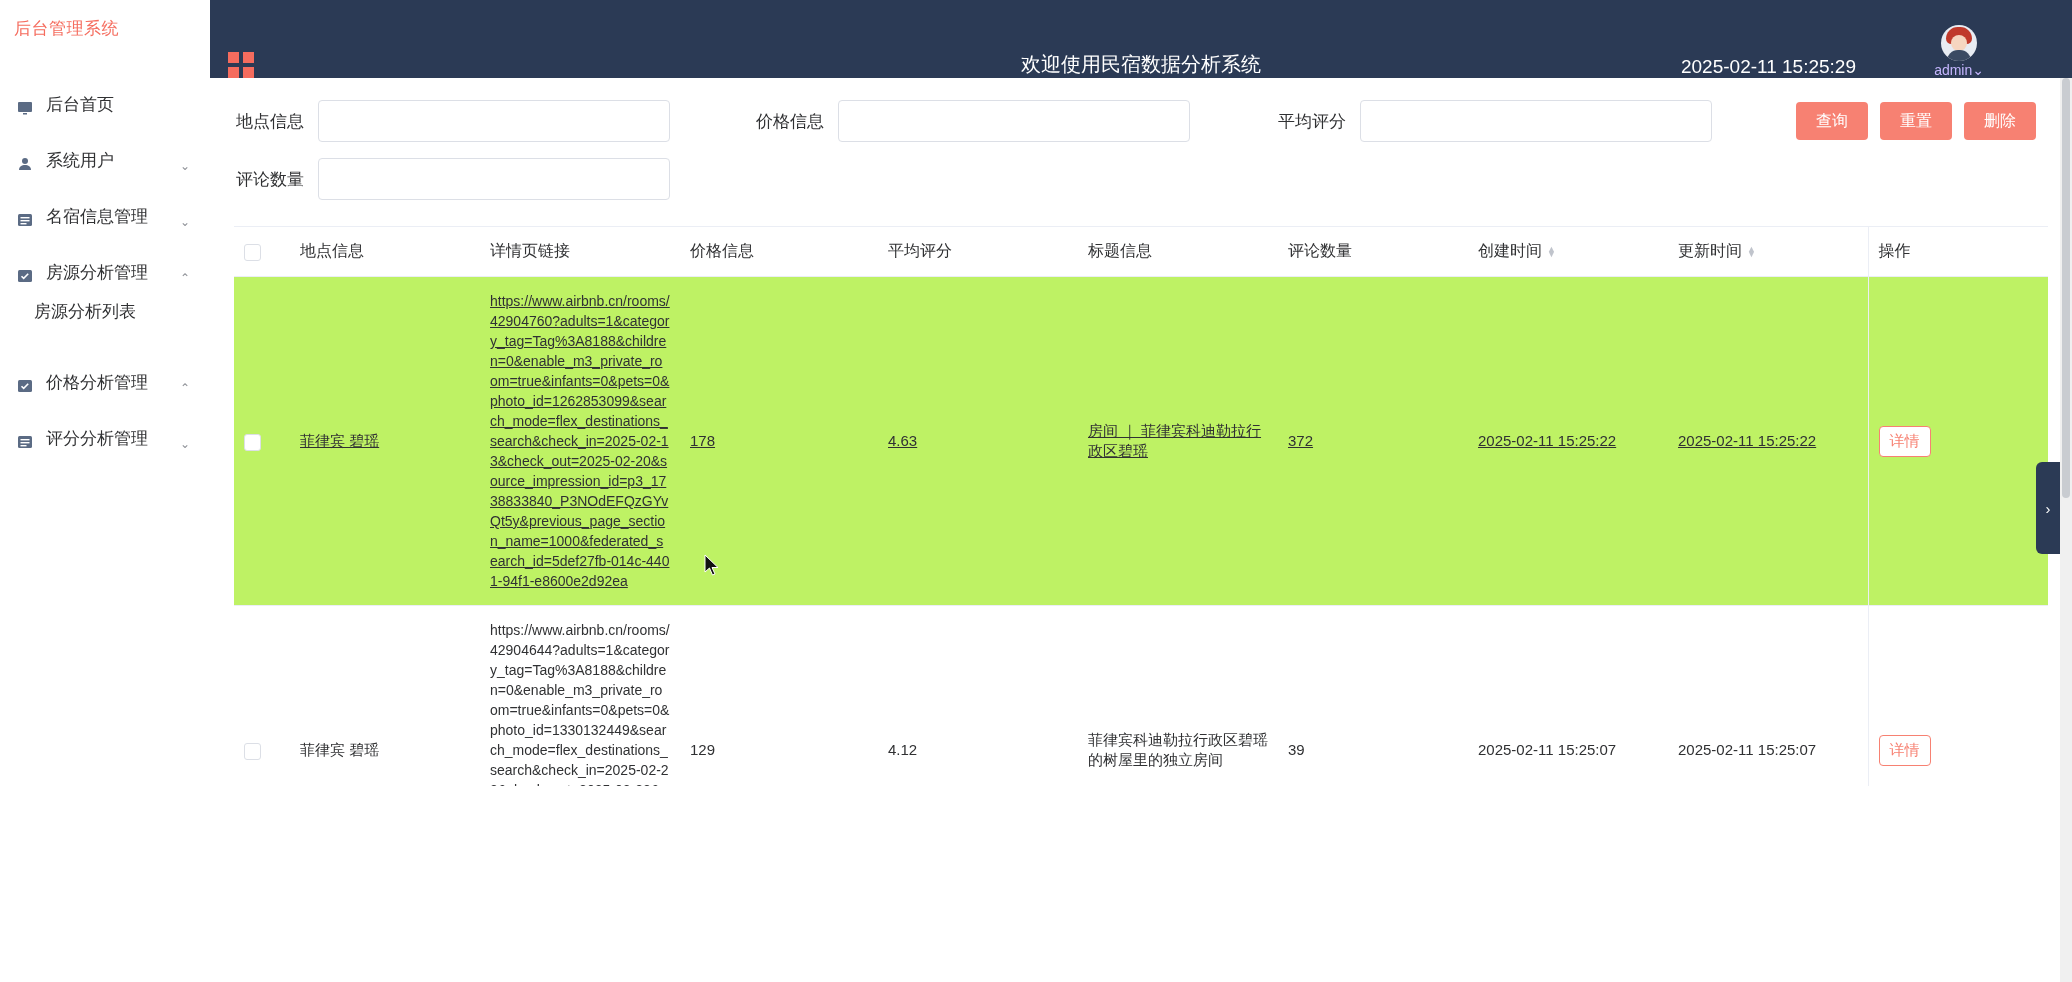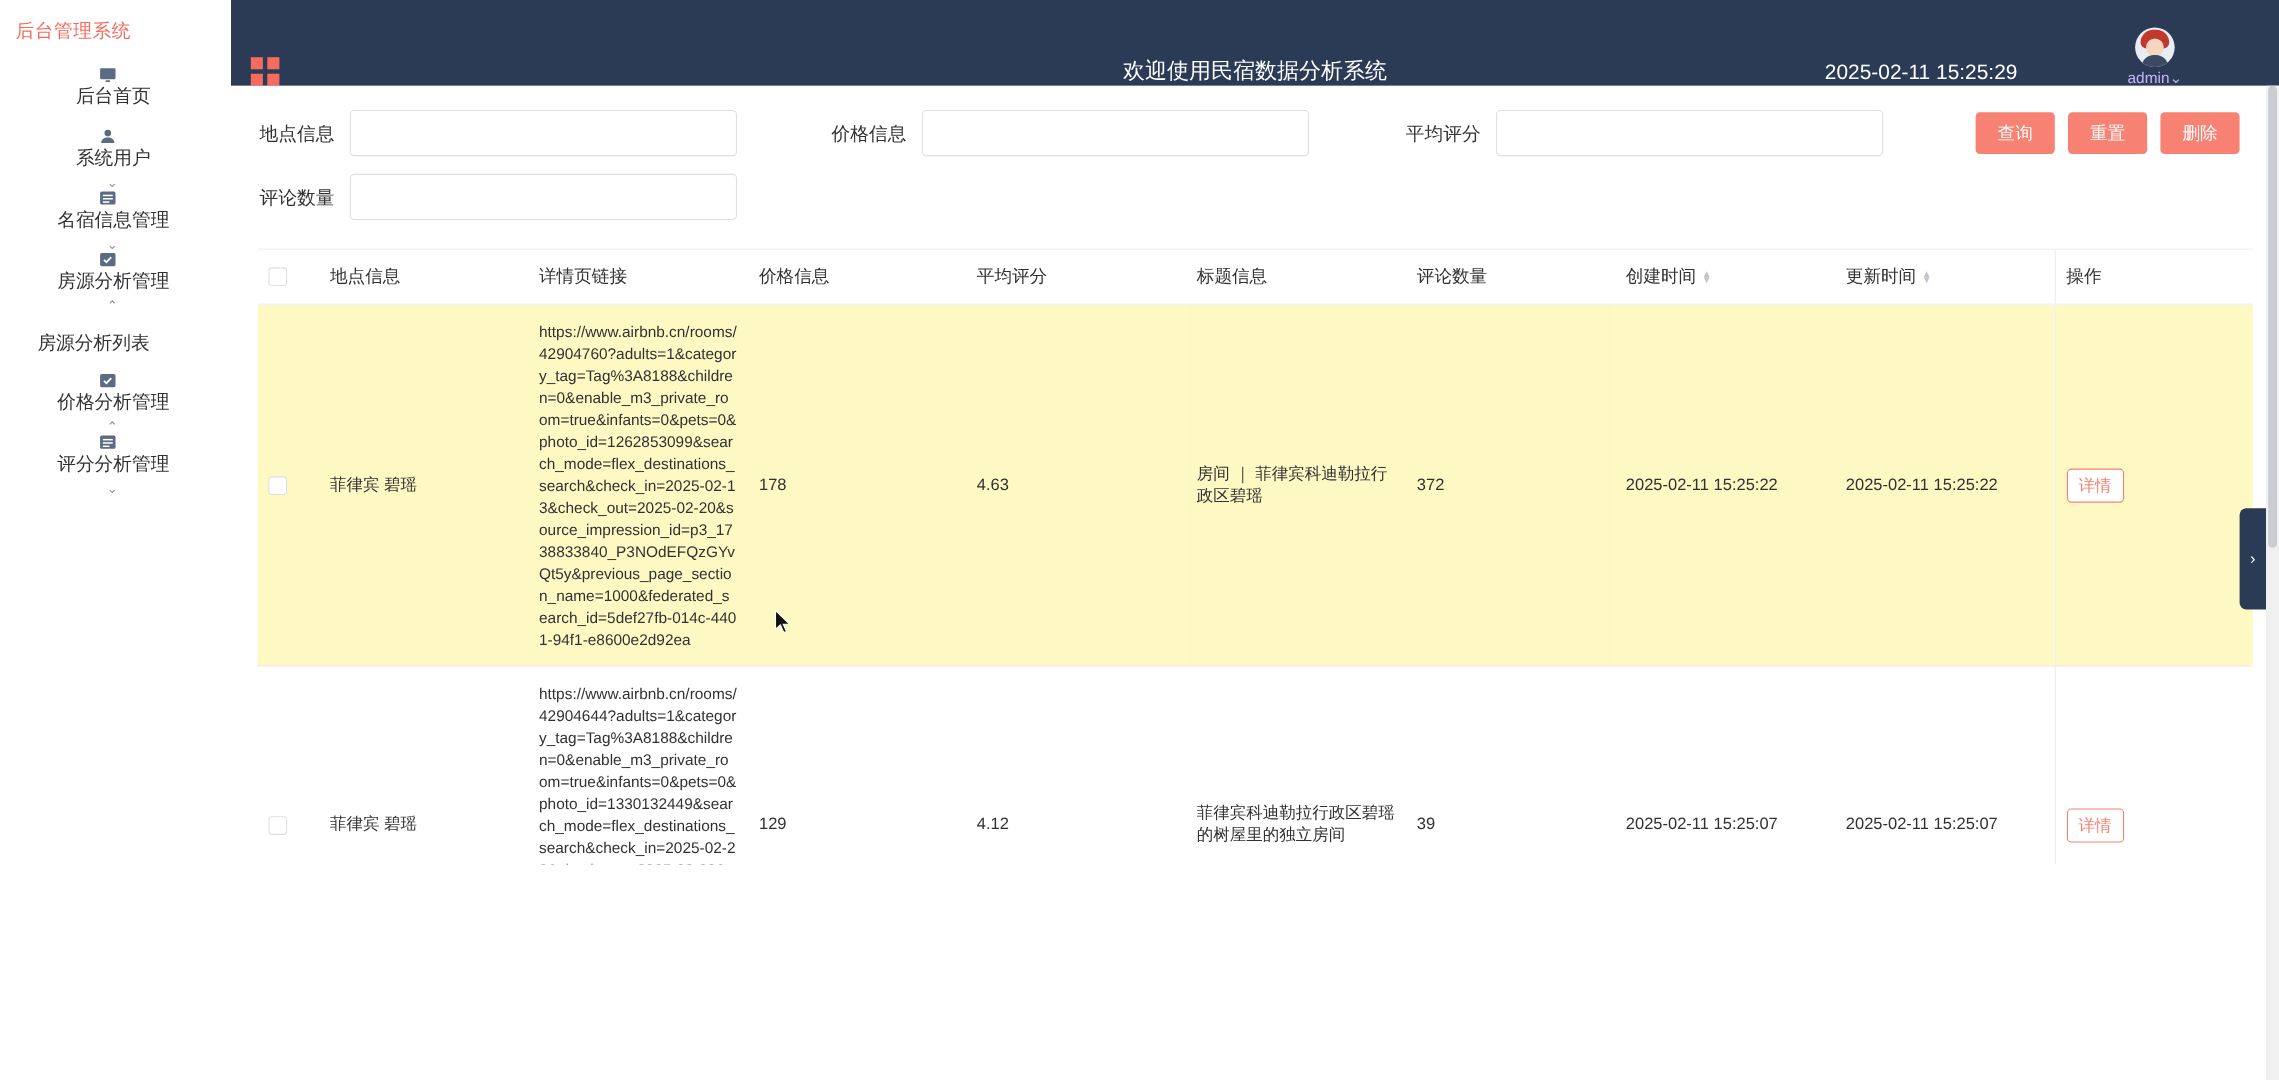--- a/index.html
+++ b/index.html
@@ -31,28 +31,27 @@
     display: flex;
     align-items: center;
     padding-left: 14px;
     color: #f56c5e;
     font-size: 17px;
     letter-spacing: 0.5px;
   }
   .menu { padding-top: 4px; }
   .menu-item {
     display: flex;
-    align-items: center;
+    align-items: flex-end;
     height: 56px;
     padding: 0 18px 0 14px;
     color: #303133;
     font-size: 17px;
     cursor: pointer;
     position: relative;
-    flex-direction: column;
   }
   .menu-item .mi-icon {
     width: 22px;
     display: inline-flex;
     align-items: center;
     justify-content: center;
     margin-right: 10px;
     color: #606266;
   }
   .menu-item .mi-label { flex: 1; white-space: nowrap; }
@@ -108,21 +107,21 @@
   .welcome {
     position: absolute;
     left: 0; right: 0;
     text-align: center;
     font-size: 20px;
     color: #ffffff;
     pointer-events: none;
   }
   .clock {
     position: absolute;
-    right: 238px;
+    right: 216px;
     font-size: 19px;
     color: #ffffff;
   }
   .userbox {
     position: absolute;
     right: 88px;
     display: flex;
     flex-direction: column;
     align-items: center;
     cursor: pointer;
@@ -246,21 +245,21 @@
     vertical-align: middle;
     background: #fff;
   }
   tbody td {
     padding: 14px 10px;
     border-bottom: 1px solid #ebeef5;
     vertical-align: middle;
     line-height: 20px;
     word-break: break-all;
   }
-  tbody tr.row-hover td { background: #fef9c3; }
+  tbody tr.row-hover td { background: #bef264; text-decoration: underline; }
   .chk {
     width: 17px; height: 17px;
     border: 1px solid #dcdfe6;
     border-radius: 3px;
     display: inline-block;
     background: #fff;
     cursor: pointer;
     vertical-align: middle;
   }
   .sort-icons {

